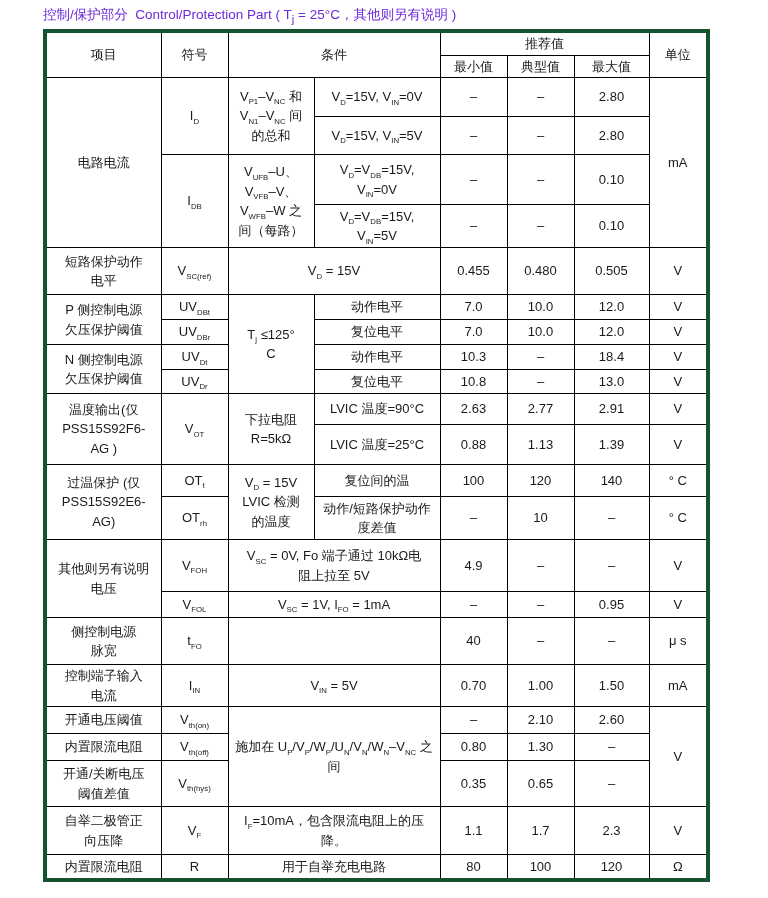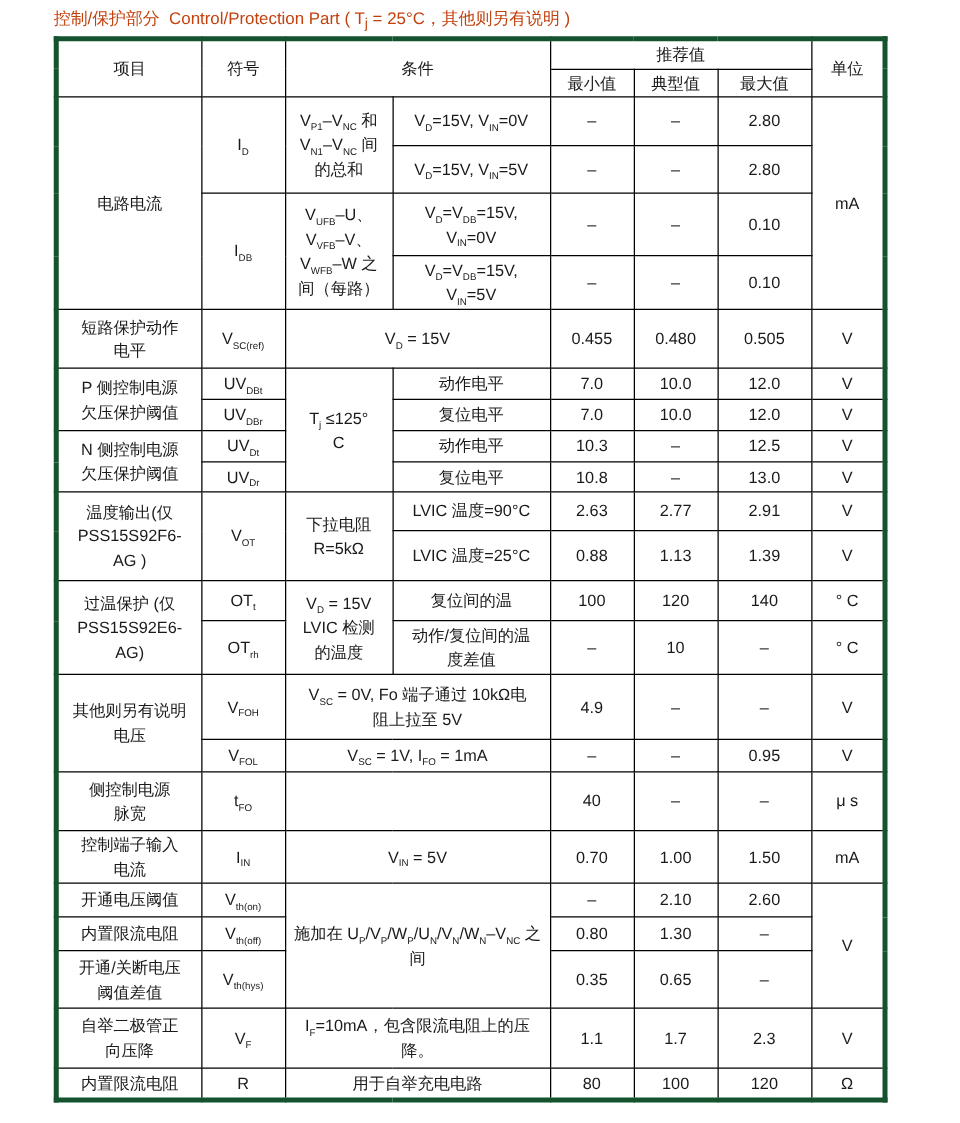--- a/index.html
+++ b/index.html
@@ -2,21 +2,21 @@
 <html><head>
 <meta charset="utf-8">
 <style>
   html,body{margin:0;padding:0;}
   body{
     width:768px;height:898px;position:relative;background:#ffffff;
     font-family:"Liberation Sans", sans-serif;color:#1a1a1a;
   }
   .page-title{
     position:absolute;left:43px;top:6px;font-size:13.5px;white-space:pre;
-    color:#c2410c;
+    color:#6d28d9;
   }
   table.spec{
     position:absolute;left:43px;top:29px;
     border-collapse:collapse;table-layout:fixed;
     border:4px solid #14532d;
   }
   .spec td,.spec th{
     border:1px solid #000;
     font-size:13px;font-weight:normal;
     text-align:center;vertical-align:middle;
@@ -128,21 +128,21 @@
       <td>12.0</td>
       <td>V</td>
     </tr>
     <tr style="height:25px">
       <td rowspan="2">N 侧控制电源
 欠压保护阈值</td>
       <td>UV<sub>Dt</sub></td>
       <td>动作电平</td>
       <td>10.3</td>
       <td>–</td>
-      <td>12.5</td>
+      <td>18.4</td>
       <td>V</td>
     </tr>
     <tr style="height:24px">
       <td>UV<sub>Dr</sub></td>
       <td>复位电平</td>
       <td>10.8</td>
       <td>–</td>
       <td>13.0</td>
       <td>V</td>
     </tr>
@@ -177,21 +177,21 @@
 LVIC 检测
 的温度</td>
       <td>复位间的温</td>
       <td>100</td>
       <td>120</td>
       <td>140</td>
       <td>° C</td>
     </tr>
     <tr style="height:43px">
       <td>OT<sub>rh</sub></td>
-      <td>动作/复位间的温
+      <td>动作/短路保护动作
 度差值</td>
       <td>–</td>
       <td>10</td>
       <td>–</td>
       <td>° C</td>
     </tr>
 
     <tr style="height:52px">
       <td rowspan="2">其他则另有说明
 电压</td>

